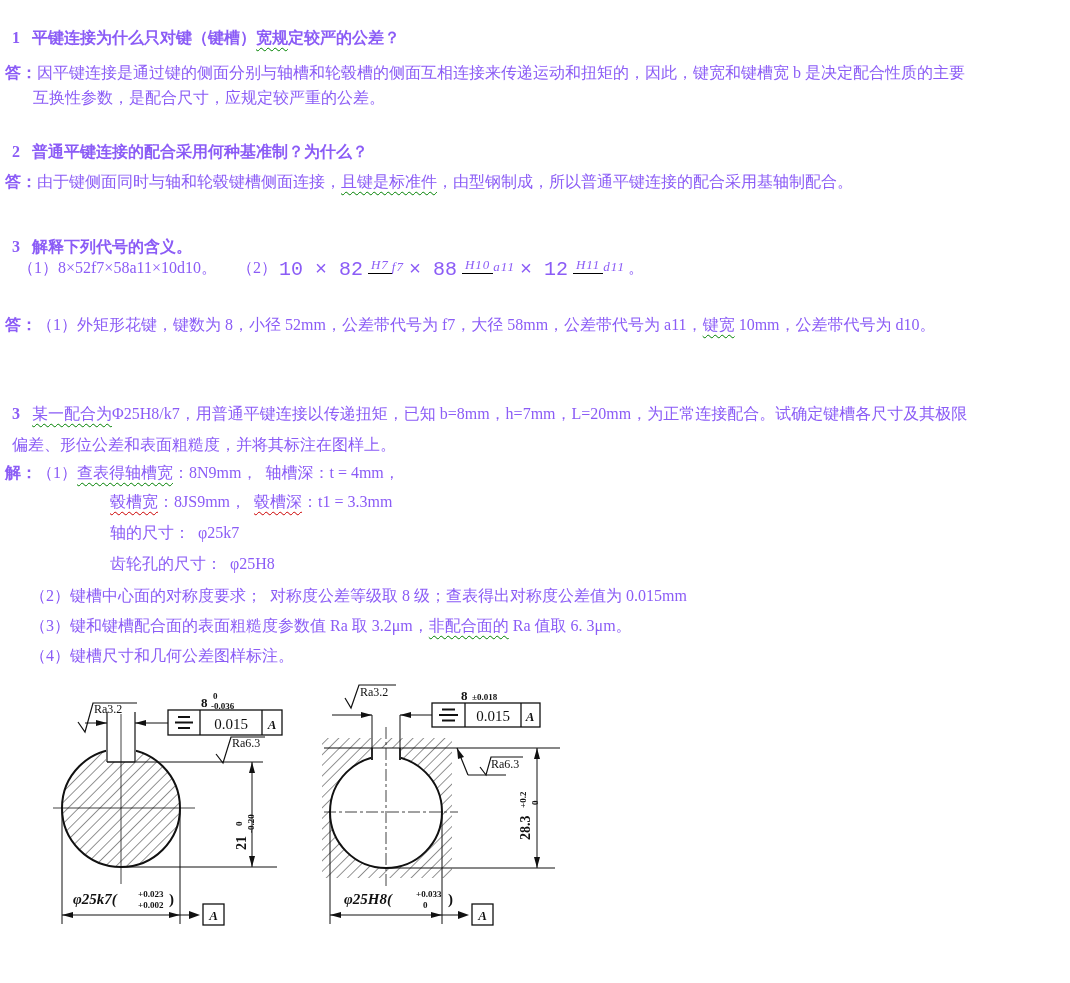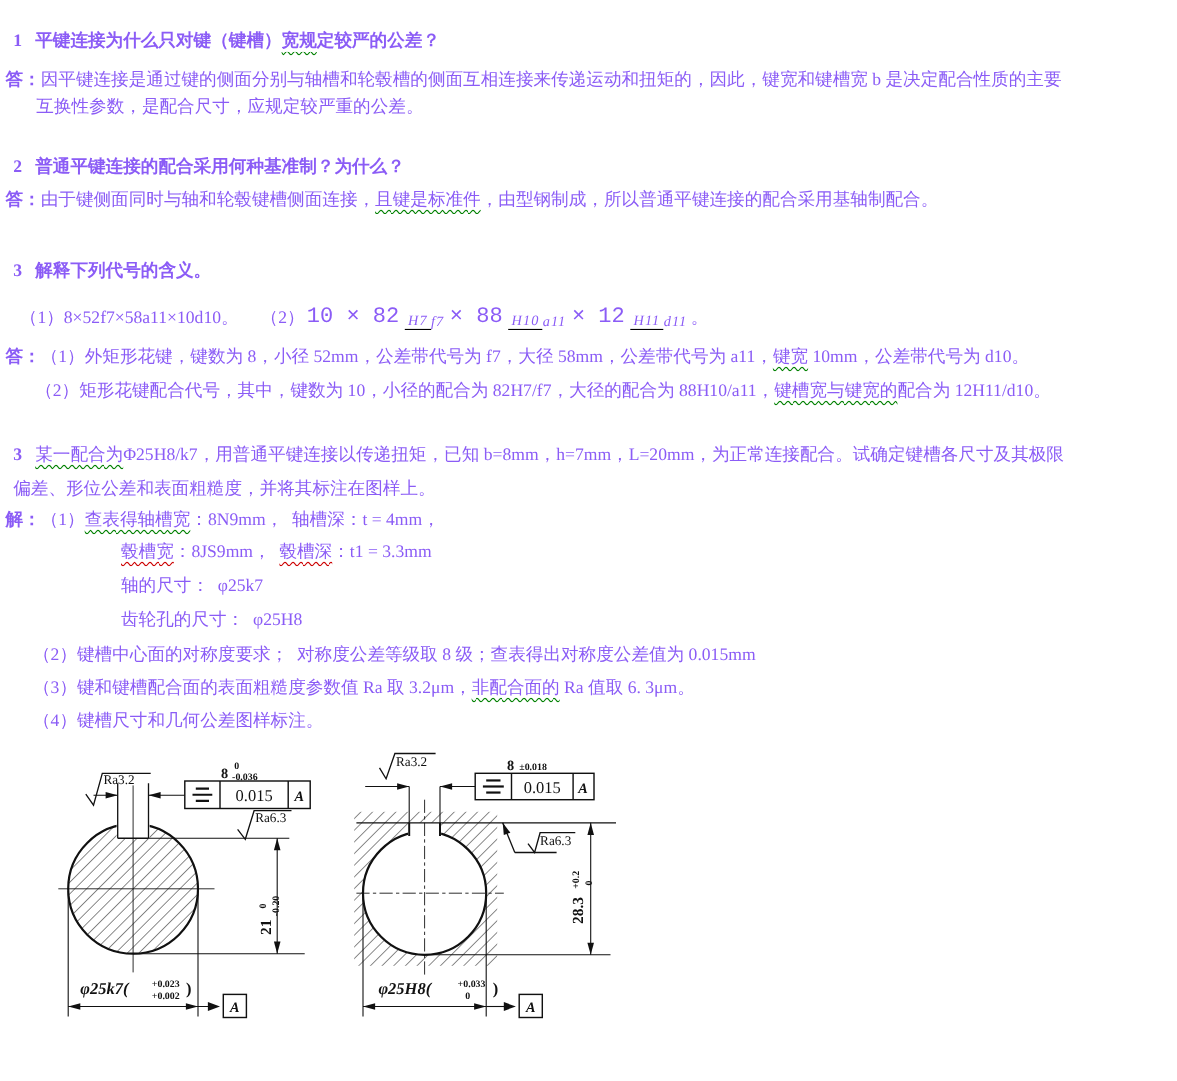--- a/index.html
+++ b/index.html
@@ -4,21 +4,21 @@
 <style>
   html,body{margin:0;padding:0;background:#ffffff;}
   .page{position:relative;width:1070px;height:983px;background:#fff;overflow:hidden;
         font-family:"Liberation Serif","DejaVu Serif",serif;color:#8b5cf6;}
   .ln{position:absolute;white-space:pre;font-size:16px;line-height:20px;}
   .b{font-weight:bold;}
   .sqg{text-decoration-line:underline;text-decoration-style:wavy;text-decoration-color:#008000;text-decoration-thickness:1px;text-underline-offset:4px;}
   .sqr{text-decoration-line:underline;text-decoration-style:wavy;text-decoration-color:#cc0000;text-decoration-thickness:1px;text-underline-offset:4px;}
   .num{margin-right:12px;}
   .lbl{font-weight:bold;}
-  .ln-flex{position:absolute;display:flex;align-items:flex-end;height:42px;white-space:pre;}
+  .ln-flex{position:absolute;display:flex;align-items:flex-start;height:42px;white-space:pre;}
   .doc16{font-size:16px;}
   .mtxt{font-size:20px;font-family:Liberation Mono, monospace;padding:0 2px;}
   .gap2{display:inline-block;width:20px;}
   .frac{display:inline-flex;flex-direction:row;align-items:center;font-style:italic;
         font-size:13px;line-height:1.1;font-family:"Liberation Serif",serif;margin:0 3px;letter-spacing:1px;}
   .frac .fn{border-bottom:1px solid #000;padding:0 3px 1px 3px;}
   .frac .fd{padding-top:1px;}
   svg text{font-family:"Liberation Serif","DejaVu Serif",serif;fill:#111;}
   svg .s{stroke:#111;}
 </style>
@@ -39,21 +39,20 @@
     <span class="doc16">（1）8×52f7×58a11×10d10。</span><span class="gap2"></span><span class="doc16">（2）</span>
     <span class="mtxt">10 × 82</span>
     <span class="frac"><span class="fn">H7</span><span class="fd">f7</span></span>
     <span class="mtxt">× 88</span>
     <span class="frac"><span class="fn">H10</span><span class="fd">a11</span></span>
     <span class="mtxt">× 12</span>
     <span class="frac"><span class="fn">H11</span><span class="fd">d11</span></span>
     <span class="doc16">。</span>
   </div>
   <div class="ln" style="left:5px;top:315px"><span class="lbl">答：</span><span>（1）外矩形花键，键数为 8，小径 52mm，公差带代号为 f7，大径 58mm，公差带代号为 a11，</span><span class="sqg">键宽</span><span> 10mm，公差带代号为 d10。</span></div>
-  <div class="ln" style="left:32px;top:346px"><span>（2）矩形花键配合代号，其中，键数为 10，小径的配合为 82H7/f7，大径的配合为 88H10/a11，</span><span class="sqg">键槽宽与键宽的</span><span>配合为 12H11/d10。</span></div>
 
   <div class="ln" style="left:12px;top:404px"><span class="num b">3</span><span class="sqg">某一配合为</span><span>Φ25H8/k7，用普通平键连接以传递扭矩，已知 b=8mm，h=7mm，L=20mm，为正常连接配合。试确定键槽各尺寸及其极限</span></div>
   <div class="ln" style="left:12px;top:435px"><span>偏差、形位公差和表面粗糙度，并将其标注在图样上。</span></div>
   <div class="ln" style="left:5px;top:463px"><span class="lbl">解：</span><span>（1）</span><span class="sqg">查表得轴槽宽</span><span>：8N9mm，  轴槽深：t = 4mm，</span></div>
   <div class="ln" style="left:110px;top:492px"><span class="sqr">毂槽宽</span><span>：8JS9mm，  </span><span class="sqr">毂槽深</span><span>：t1 = 3.3mm</span></div>
   <div class="ln" style="left:110px;top:523px"><span>轴的尺寸：  φ25k7</span></div>
   <div class="ln" style="left:110px;top:554px"><span>齿轮孔的尺寸：  φ25H8</span></div>
   <div class="ln" style="left:30px;top:586px"><span>（2）键槽中心面的对称度要求；  对称度公差等级取 8 级；查表得出对称度公差值为 0.015mm</span></div>
   <div class="ln" style="left:30px;top:616px"><span>（3）键和键槽配合面的表面粗糙度参数值 Ra 取 3.2μm，</span><span class="sqg">非配合面的</span><span> Ra 值取 6. 3μm。</span></div>
   <div class="ln" style="left:30px;top:646px"><span>（4）键槽尺寸和几何公差图样标注。</span></div>

